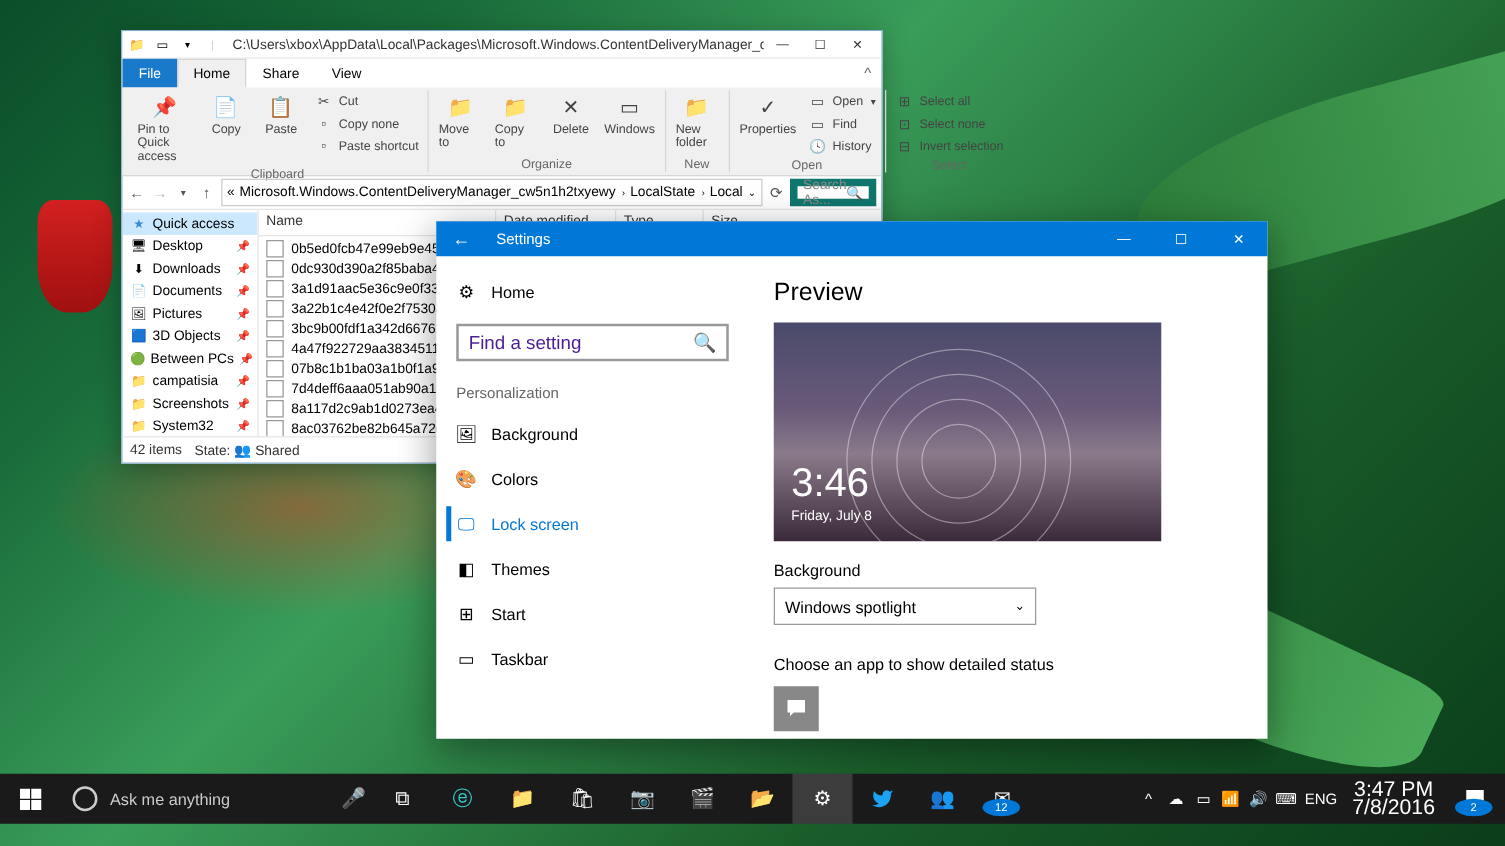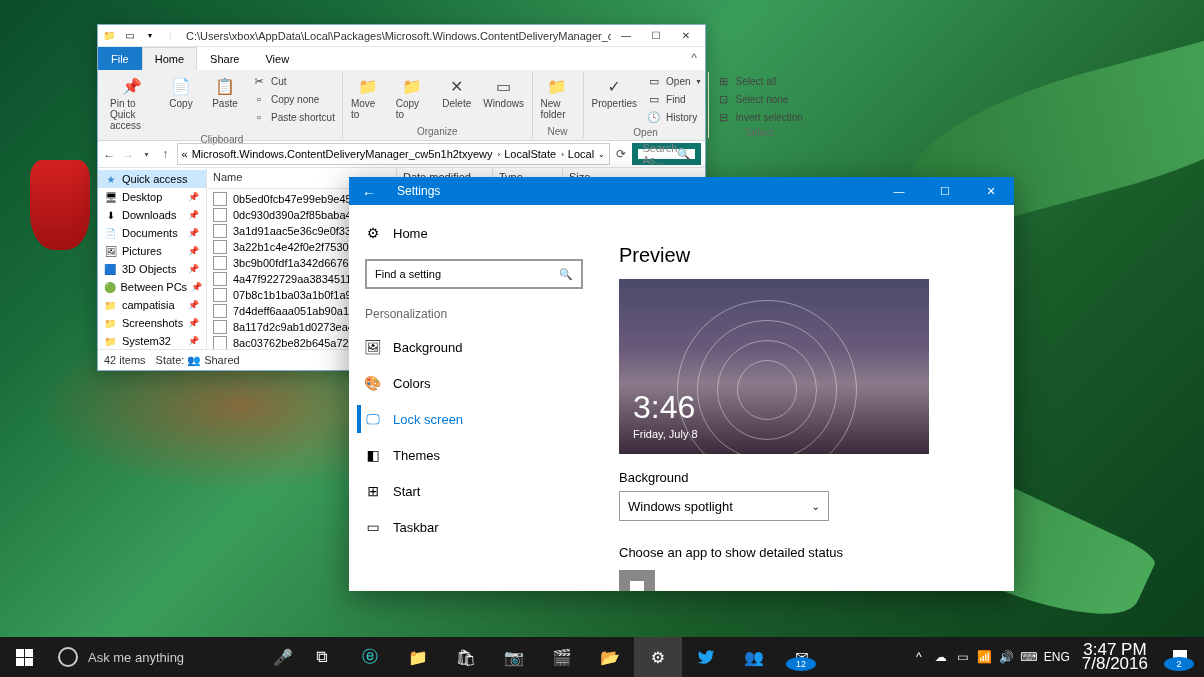--- a/index.html
+++ b/index.html
@@ -53,40 +53,40 @@
 .settings { position: absolute; left: 349px; top: 177px; width: 665px; height: 414px; background: #fff; box-shadow: 0 8px 30px rgba(0,0,0,0.4); display: flex; flex-direction: column; }
 .set-title { height: 28px; background: #0078d7; color: #fff; display: flex; align-items: center; }
 .set-back { width: 40px; height: 28px; display: flex; align-items: center; justify-content: center; font-size: 14px; }
 .set-title-text { font-size: 12px; padding-left: 8px; }
 .set-wbtns { margin-left: auto; display: flex; }
 .set-wbtn { width: 46px; height: 28px; display: flex; align-items: center; justify-content: center; font-size: 11px; }
 .set-body { flex: 1; display: flex; overflow: hidden; }
 .set-side { width: 250px; padding: 12px 8px; }
 .set-home { display: flex; align-items: center; gap: 12px; padding: 8px 8px; font-size: 13px; }
 .set-ico { width: 16px; height: 16px; display: flex; align-items: center; justify-content: center; font-size: 14px; }
-.set-search { margin: 10px 8px 18px; height: 30px; border: 2px solid #999; display: flex; align-items: center; padding: 0 8px; font-size: 11px; color: #000000; justify-content: space-between; }
+.set-search { margin: 10px 8px 18px; height: 30px; border: 2px solid #999; display: flex; align-items: center; padding: 0 8px; font-size: 15px; color: #4c1d95; justify-content: space-between; }
 .set-group { font-size: 12px; color: #666; padding: 0 8px 8px; }
 .set-item { display: flex; align-items: center; gap: 12px; padding: 10px 8px; font-size: 13px; }
 .set-item.active { color: #0078d7; background: #fff; position: relative; }
 .set-item.active::before { content: ''; position: absolute; left: 0; top: 4px; bottom: 4px; width: 4px; background: #0078d7; }
-.set-main { flex: 1; padding: 18px 20px; overflow: hidden; margin-top: 21px; }
+.set-main { flex: 1; padding: 18px 20px; overflow: hidden; }
 .set-h1 { font-size: 20px; font-weight: 300; margin-bottom: 12px; }
 .preview { width: 310px; height: 175px; background: linear-gradient(180deg, #4a4a6a 0%, #6a5a7a 40%, #8a7a8a 60%, #3a2a3a 100%); position: relative; margin-bottom: 16px; overflow: hidden; }
 .preview-rings { position: absolute; right: 20%; top: 35%; width: 200px; height: 100px; }
 .ring { position: absolute; border: 1px solid rgba(255,255,255,0.4); border-radius: 50%; }
 .preview-time { position: absolute; left: 14px; bottom: 28px; color: #fff; font-size: 32px; font-weight: 300; }
 .preview-date { position: absolute; left: 14px; bottom: 14px; color: #fff; font-size: 11px; }
 .set-label { font-size: 13px; margin-bottom: 6px; }
 .set-dropdown { width: 210px; height: 30px; border: 1px solid #999; display: flex; align-items: center; justify-content: space-between; padding: 0 8px; font-size: 13px; margin-bottom: 24px; }
 .set-para { font-size: 13px; margin-bottom: 10px; }
 .app-tile { width: 36px; height: 36px; background: #888; display: flex; align-items: center; justify-content: center; }
 .app-tile svg { fill: #fff; }
 
 
-.taskbar { position: absolute; left: 0; right: 0; bottom: 0; height: 40px; background: #1a1a1a; display: flex; align-items: flex-end; color: #fff; }
+.taskbar { position: absolute; left: 0; right: 0; bottom: 18px; height: 40px; background: #1a1a1a; display: flex; align-items: flex-end; color: #fff; }
 .tb-btn { width: 48px; height: 40px; display: flex; align-items: center; justify-content: center; font-size: 16px; }
 .tb-search { width: 220px; height: 40px; display: flex; align-items: center; gap: 10px; padding: 0 10px; font-size: 13px; color: #ccc; }
 .tb-search-ico { width: 20px; height: 20px; border: 2px solid #ccc; border-radius: 50%; }
 .tb-icons { display: flex; }
 .tb-right { margin-left: auto; display: flex; align-items: center; height: 40px; }
 .tray-ico { width: 22px; height: 40px; display: flex; align-items: center; justify-content: center; font-size: 12px; }
 .tb-clock { padding: 0 8px; text-align: center; font-size: 17px; line-height: 14px; display: flex; flex-direction: column; justify-content: center; }
 .tb-notif { width: 48px; height: 40px; display: flex; align-items: center; justify-content: center; position: relative; }
 .badge { position: absolute; bottom: 6px; right: 10px; background: #0078d7; color: #fff; font-size: 9px; width: 30px; height: 14px; border-radius: 50%; display: flex; align-items: center; justify-content: center; }
 .start-ico { display: grid; grid-template-columns: 8px 8px; grid-template-rows: 8px 8px; gap: 1px; }

